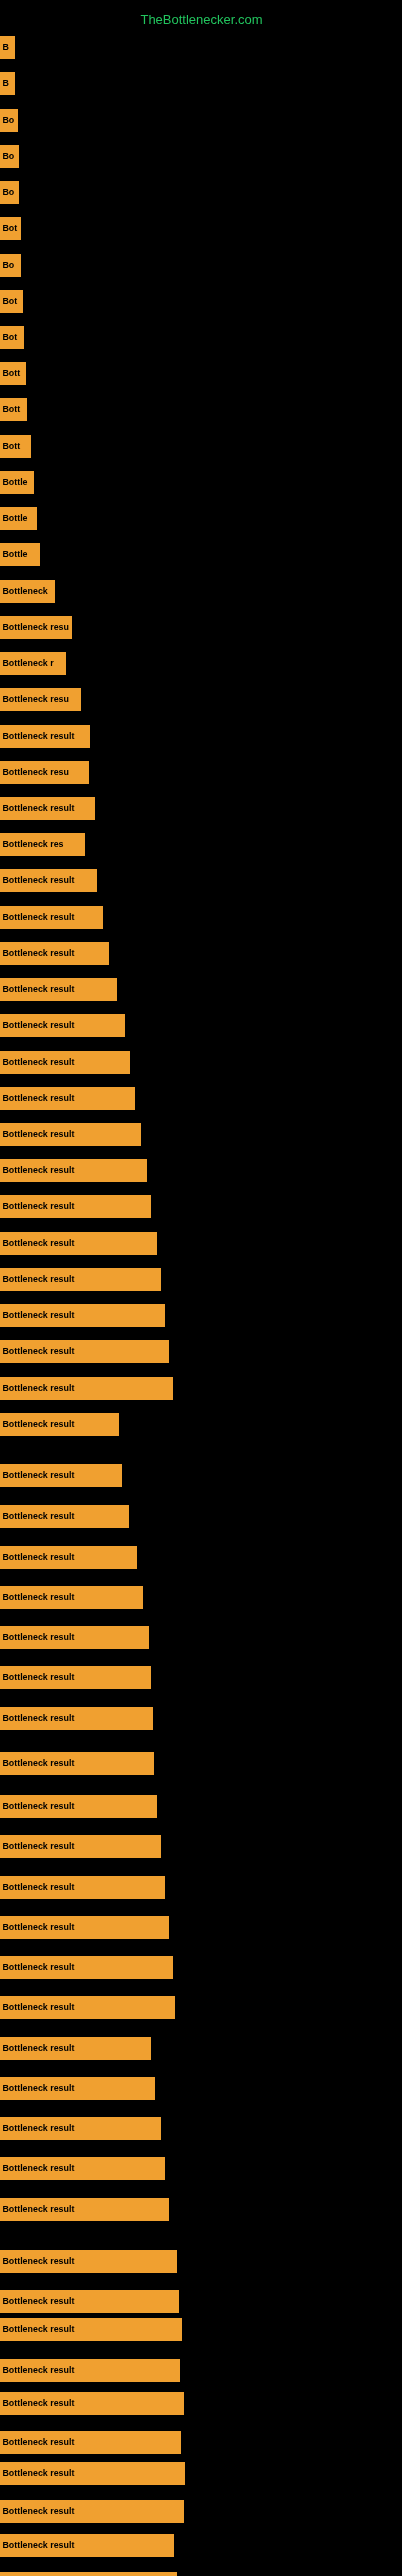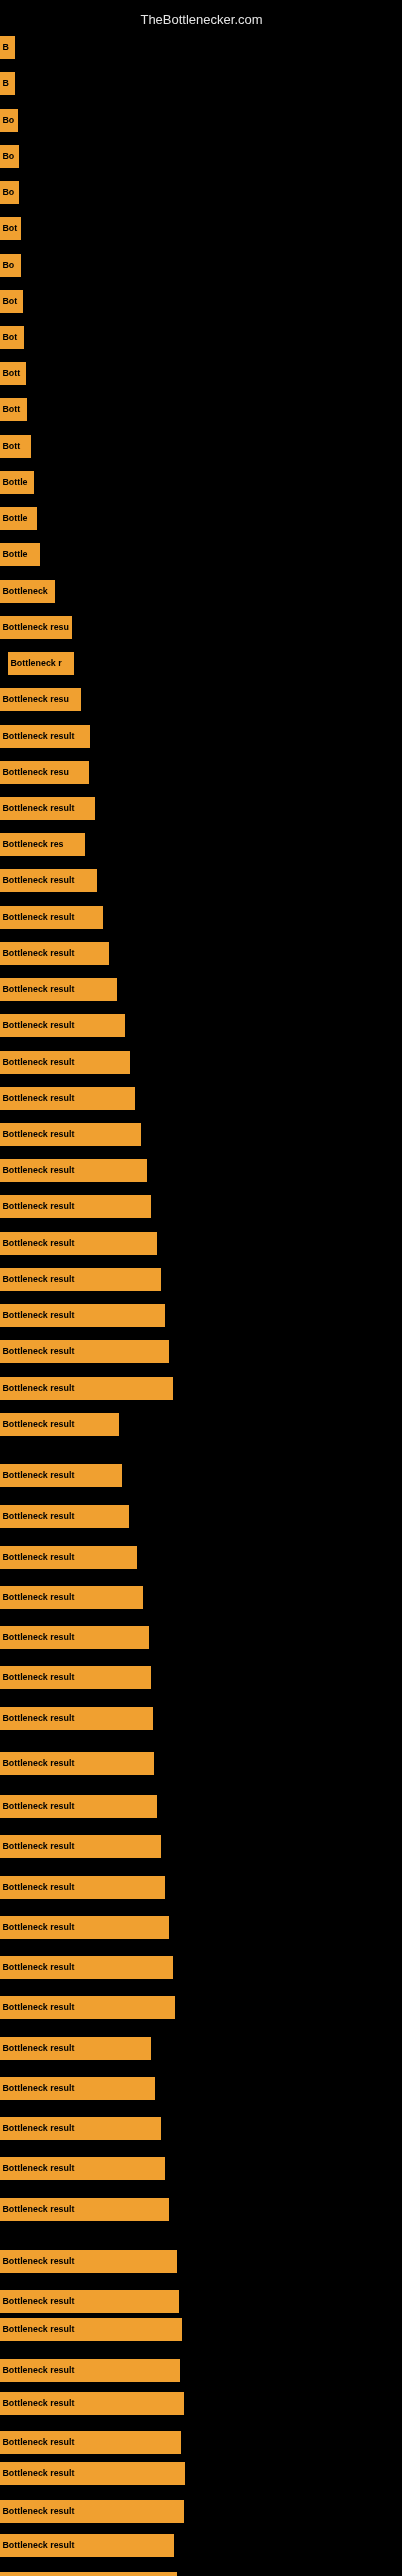--- a/index.html
+++ b/index.html
@@ -8,21 +8,21 @@
       box-sizing: border-box;
     }
     body {
       background-color: #000;
       width: 403px;
       min-height: 2576px;
       font-family: Arial, sans-serif;
       position: relative;
     }
     .site-title {
-      color: #e5e5e5;
+      color: #22c55e;
       font-size: 13px;
       text-align: center;
       padding: 8px 0 4px 0;
       position: absolute;
       top: 4px;
       left: 0;
       right: 0;
     }
     .bar-container {
       position: absolute;
@@ -128,21 +128,21 @@
 <div class="bar-container" style="top: 580px;">
     <div class="bar" style="width: 55px;">
       <span class="bar-label">Bottleneck</span>
     </div>
   </div>
 <div class="bar-container" style="top: 616px;">
     <div class="bar" style="width: 72px;">
       <span class="bar-label">Bottleneck resu</span>
     </div>
   </div>
-<div class="bar-container" style="top: 652px; padding-left: 8px;">
+<div class="bar-container" style="top: 652px;">
     <div class="bar" style="width: 66px;">
       <span class="bar-label">Bottleneck r</span>
     </div>
   </div>
 <div class="bar-container" style="top: 688px;">
     <div class="bar" style="width: 81px;">
       <span class="bar-label">Bottleneck resu</span>
     </div>
   </div>
 <div class="bar-container" style="top: 725px;">

